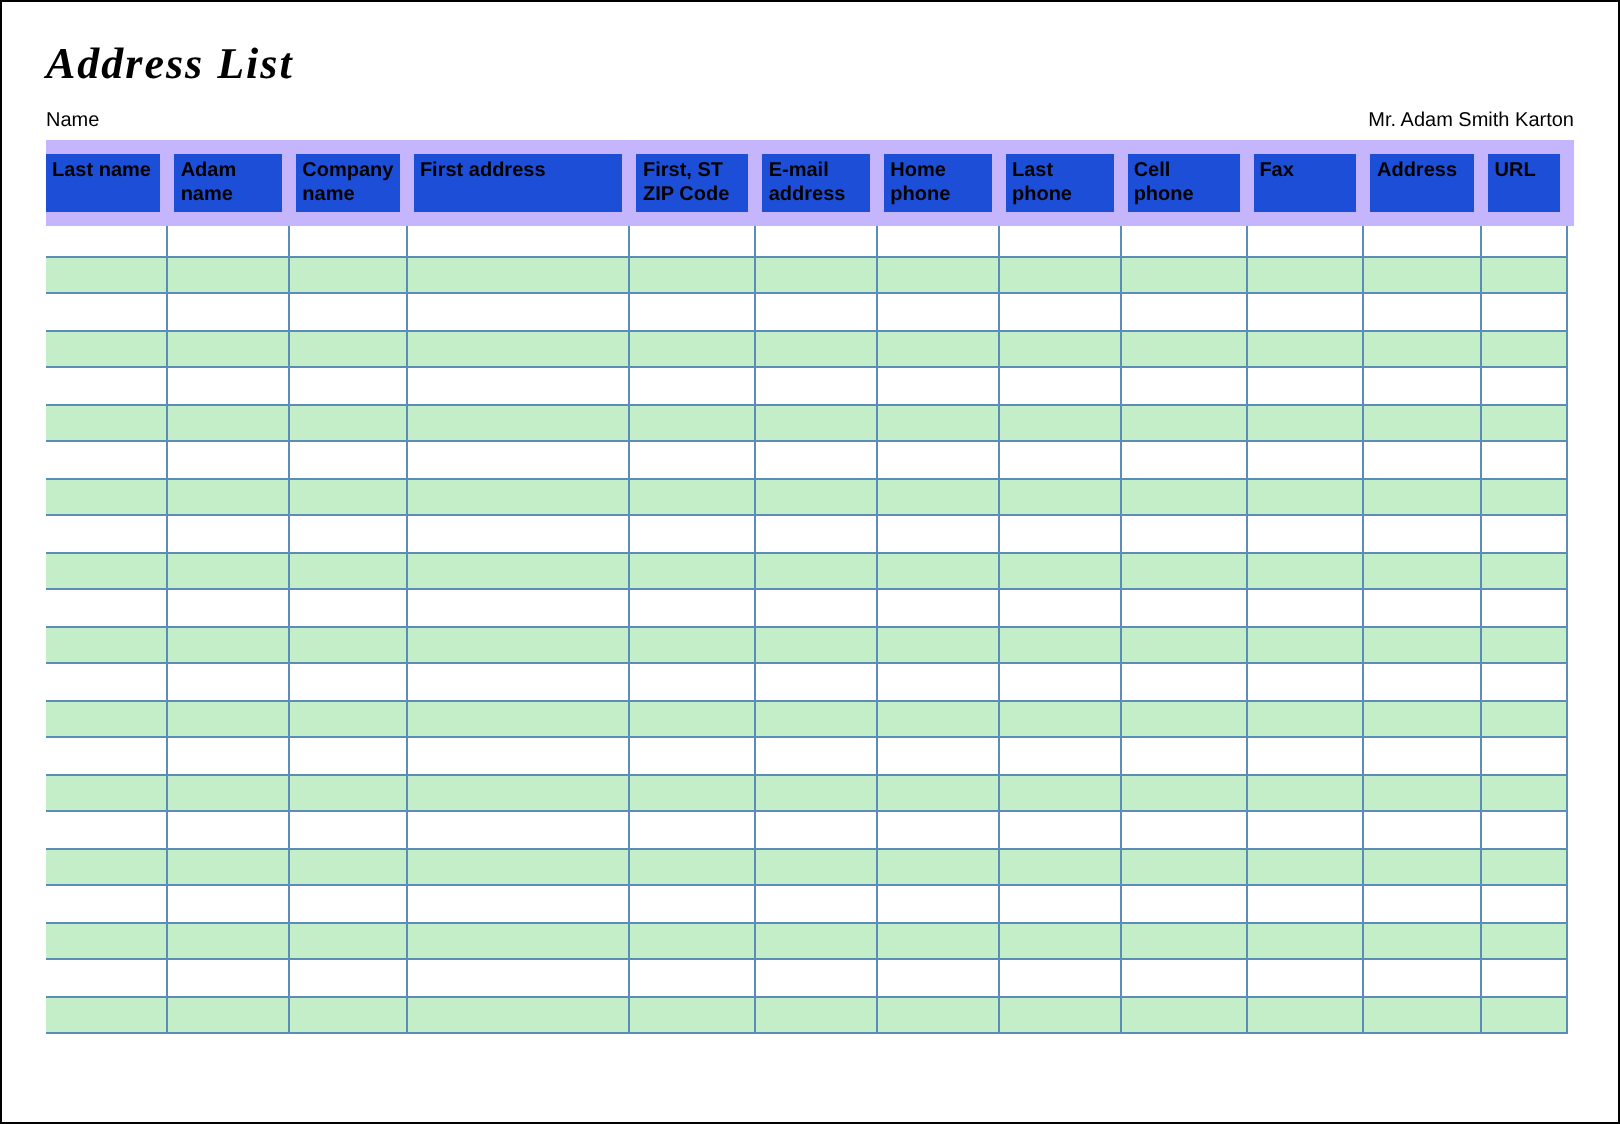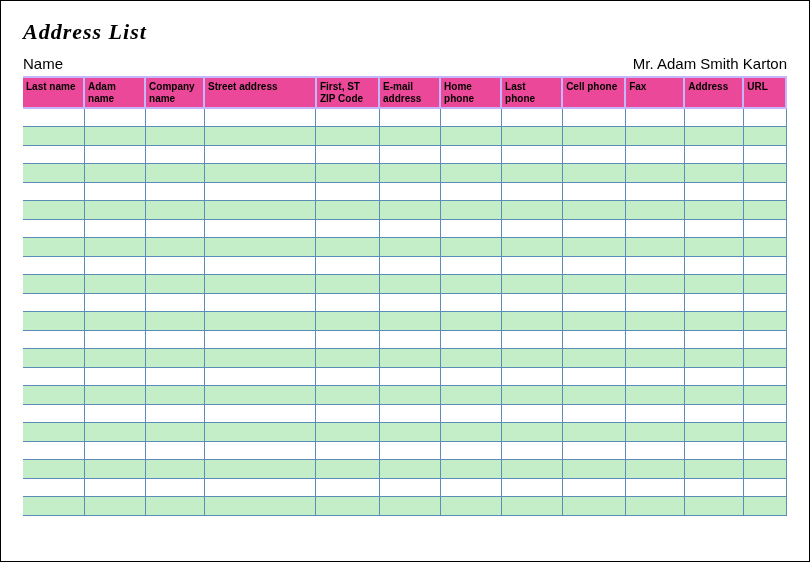--- a/index.html
+++ b/index.html
@@ -18,42 +18,42 @@
     .title {
       font-size: 22px;
       font-weight: bold;
       font-style: italic;
       font-family: "Times New Roman", serif;
       letter-spacing: 1px;
       margin-bottom: 10px;
     }
     .name-row {
       display: flex;
-      font-size: 15px;
+      font-size: 10px;
       margin-bottom: 4px;
     }
     .name-label {
       width: 60px;
     }
     .name-value {
       flex: 1;
       text-align: right;
     }
     .address-table {
       border-collapse: collapse;
       width: 100%;
       table-layout: fixed;
     }
     .address-table th {
       font-size: 10px;
       font-weight: bold;
       text-align: left;
       padding: 3px 3px;
-      border: 2px solid #c4b5fd;
-      background: #ec4899;
+      border: 7px solid #c4b5fd;
+      background: #1d4ed8;
       vertical-align: top;
       height: 28px;
       line-height: 1.15;
     }
     .address-table th:first-child,
     .address-table td:first-child {
       border-left: none;
     }
     .address-table td {
       border: 1px solid #5b8db8;
@@ -100,21 +100,21 @@
     <col class="col-cell">
     <col class="col-fax">
     <col class="col-bday">
     <col class="col-url">
   </colgroup>
   <thead>
     <tr>
       <th>Last name</th>
       <th>Adam name</th>
       <th>Company name</th>
-      <th>Street address</th>
+      <th>First address</th>
       <th>First, ST  ZIP Code</th>
       <th>E-mail address</th>
       <th>Home phone</th>
       <th>Last phone</th>
       <th>Cell phone</th>
       <th>Fax</th>
       <th>Address</th>
       <th>URL</th>
     </tr>
   </thead>

